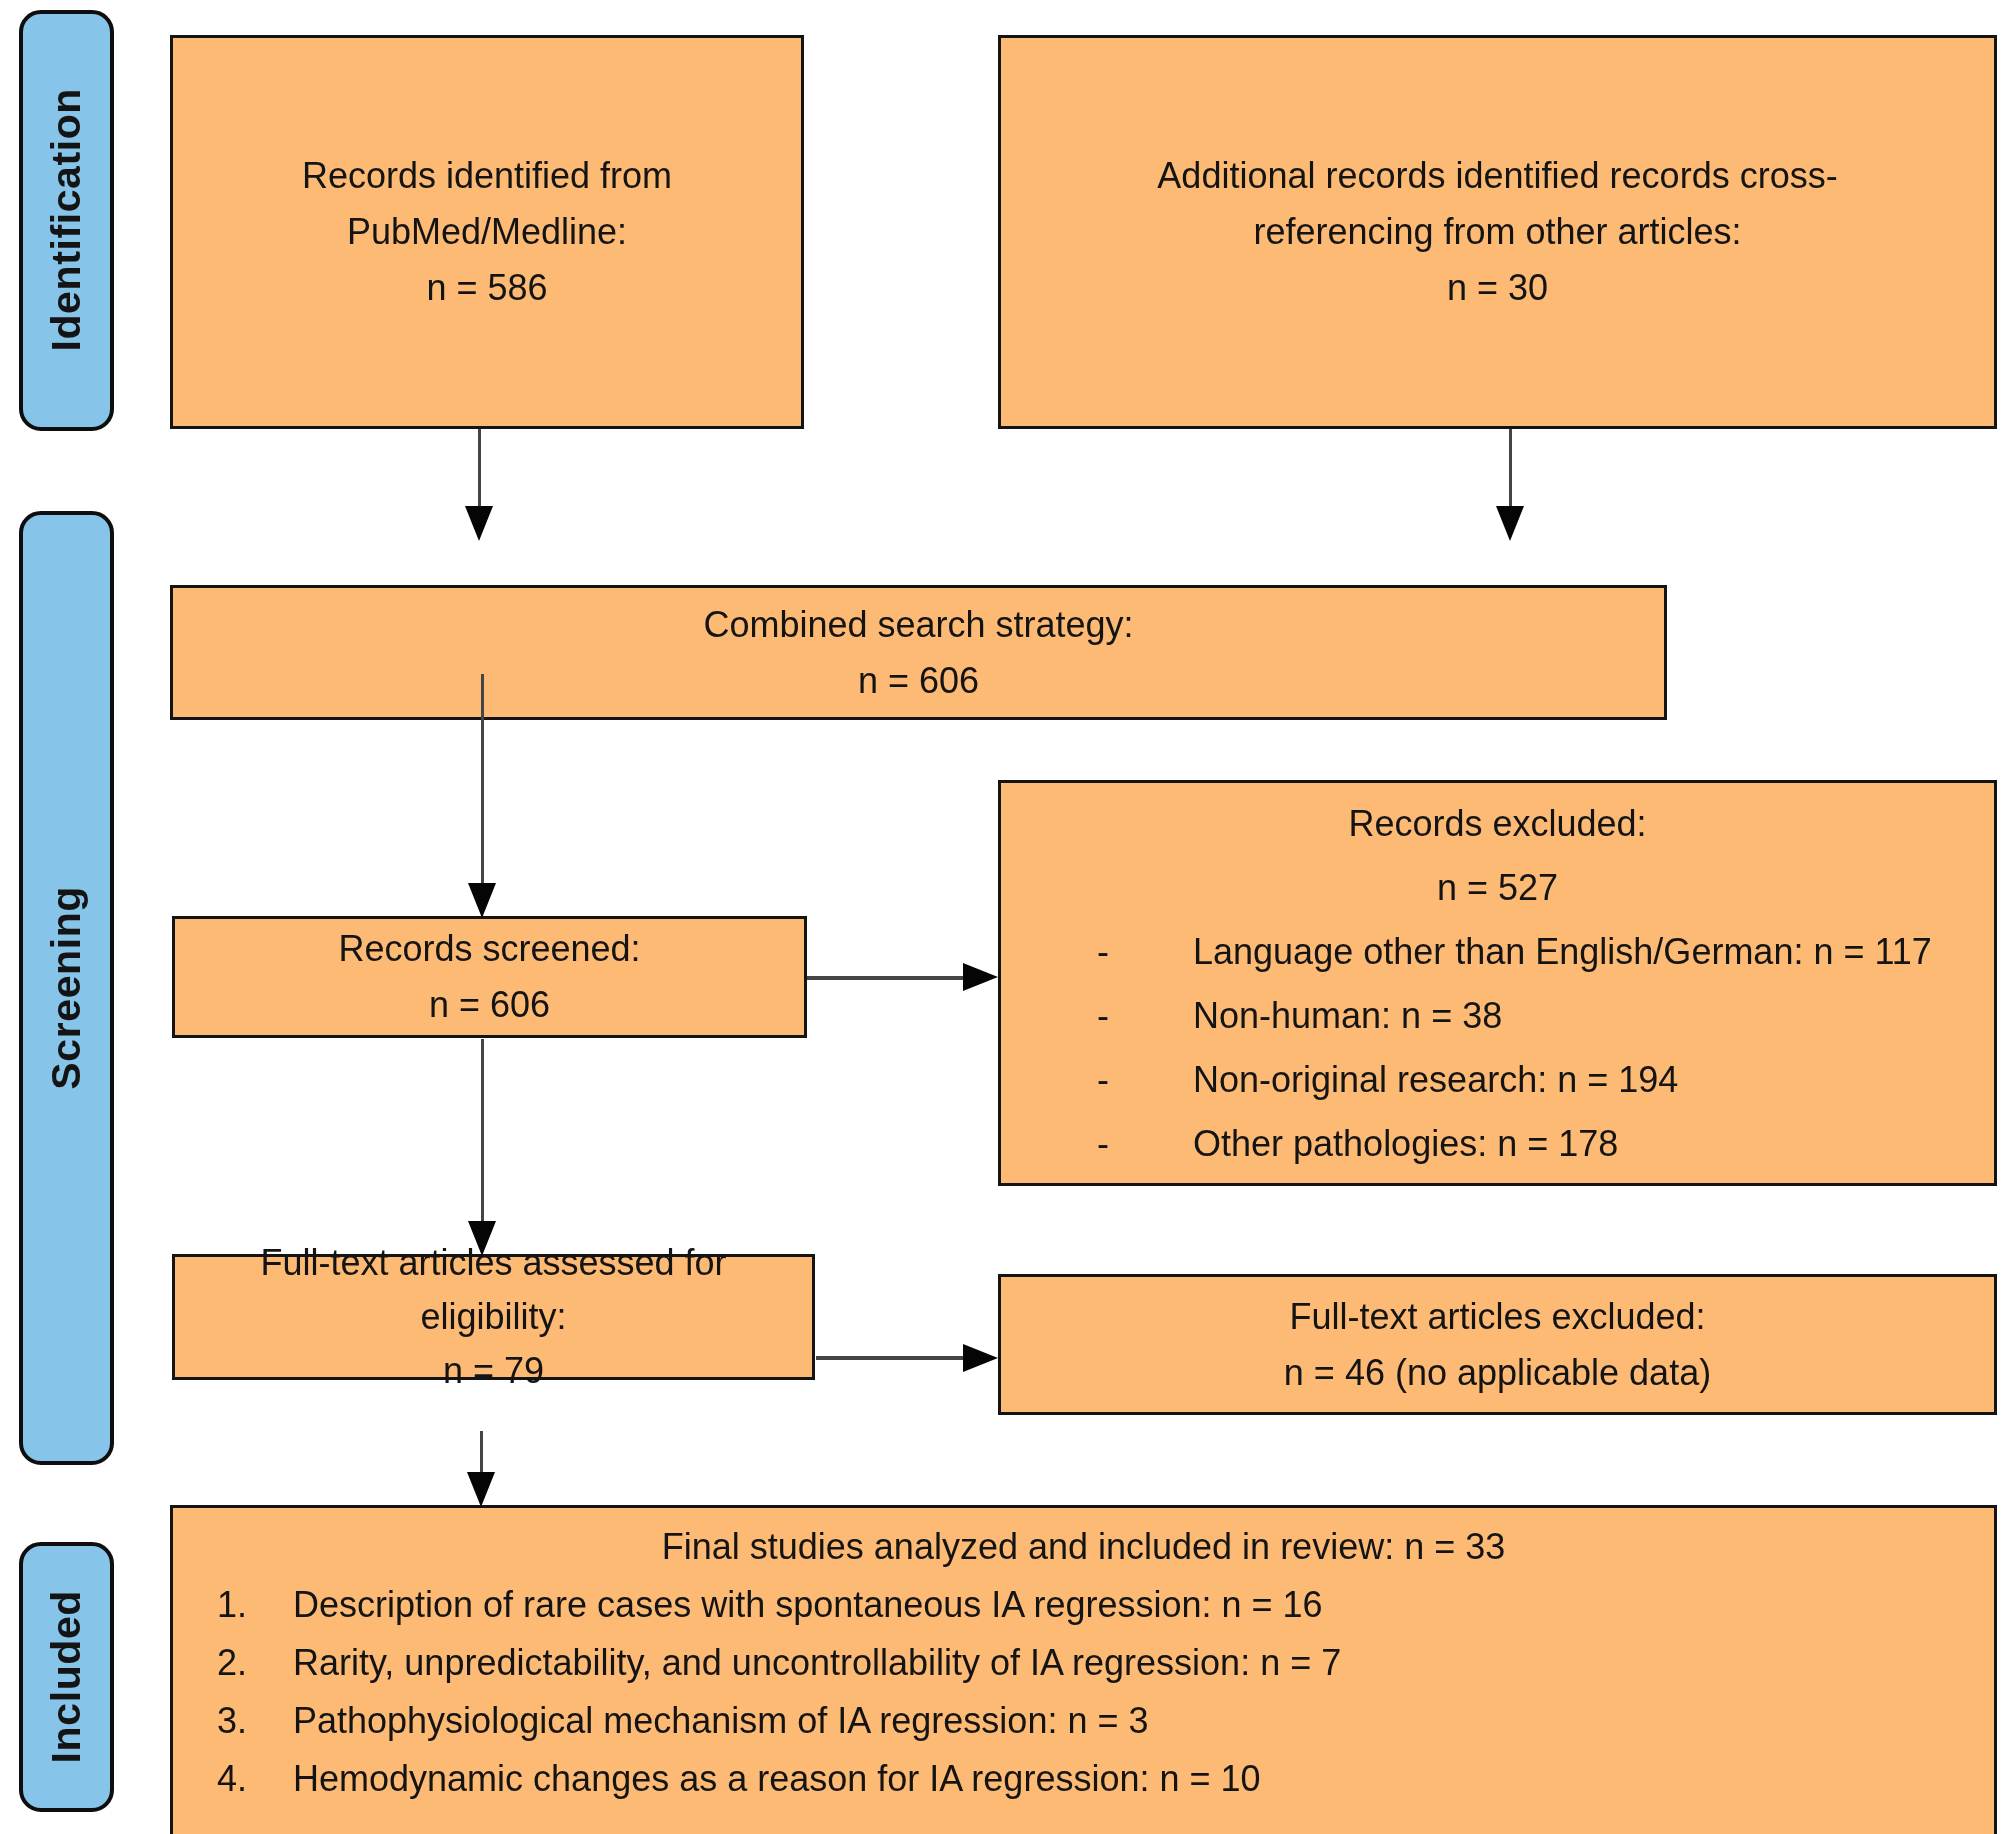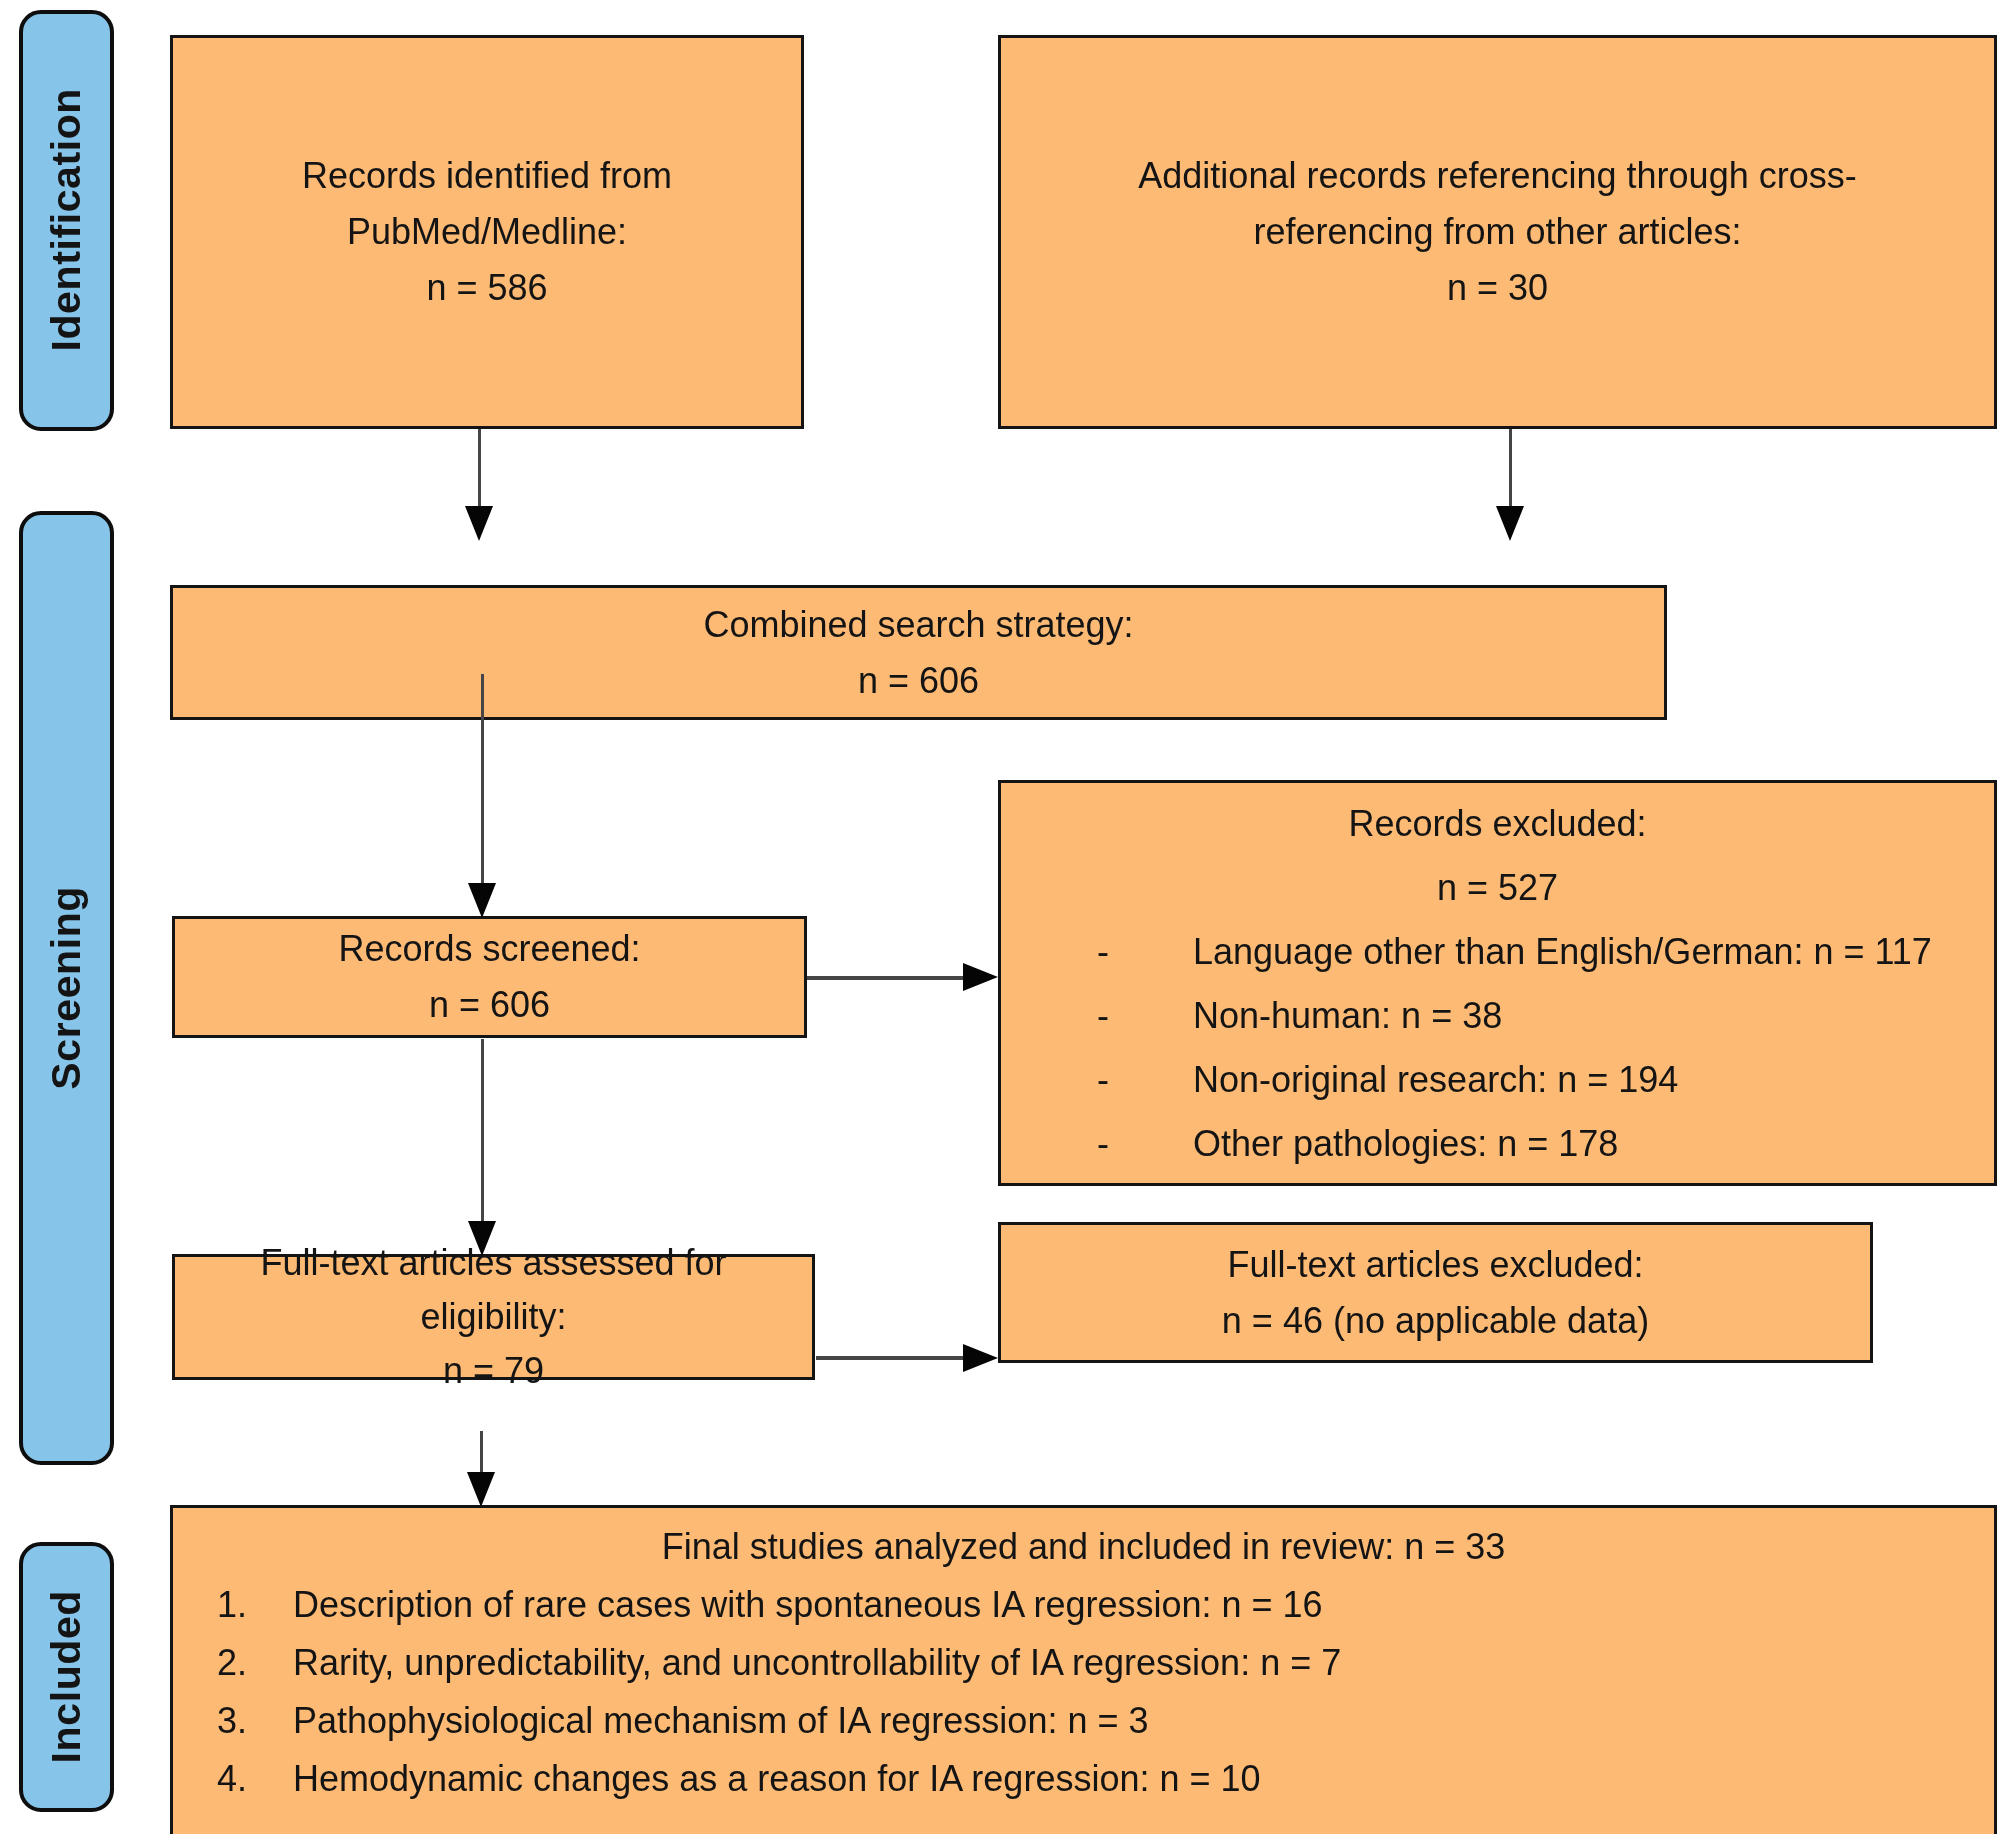--- a/index.html
+++ b/index.html
@@ -52,21 +52,21 @@
     justify-content: center;
     text-align: center;
   }
   .box-records-identified { left: 170px;  top: 35px;   width: 634px;  height: 394px; }
   .box-additional-records { left: 998px; top: 35px;   width: 999px; height: 394px; }
   .box-combined-search    { left: 170px;  top: 568px;  width: 1497px; height: 135px; margin-top: 17px; }
   .box-records-screened   { left: 172px;  top: 916px; width: 635px;  height: 122px; }
   .box-records-excluded   { left: 998px; top: 780px; width: 999px; height: 406px;
                             padding-top: 9px; line-height: 64px; }
   .box-fulltext-assessed  { left: 172px;  top: 1254px; width: 643px; height: 126px; line-height: 1.5; }
-  .box-fulltext-excluded  { left: 998px; top: 1222px; width: 875px; height: 141px; }
+  .box-fulltext-excluded  { left: 998px; top: 1274px; width: 999px; height: 141px; }
   .box-final-included     { left: 170px;  top: 1505px; width: 1827px; height: 349px;
                             padding-top: 10.3px; line-height: 58px; }
 
   .box-title-centered { text-align: center; width: 100%; display: block; }
 
   .dash-list-row { display: flex; width: 100%; padding-left: 96px; box-sizing: border-box; text-align: left; }
   .dash-list-row .dash-col { width: 96px; flex: 0 0 96px; }
   .dash-list-row .dash-text { flex: 1 1 auto; white-space: nowrap; }
 
   .num-list-row { display: flex; width: 100%; padding-left: 44px; box-sizing: border-box; text-align: left; }
@@ -104,21 +104,21 @@
     <span class="stage-label">Included</span>
   </div>
 
   <div class="box center-content box-records-identified">
     <span>Records identified from</span>
     <span>PubMed/Medline:</span>
     <span>n = 586</span>
   </div>
 
   <div class="box center-content box-additional-records">
-    <span>Additional records referencing through cross-</span>
+    <span>Additional records identified records cross-</span>
     <span>referencing from other articles:</span>
     <span>n = 30</span>
   </div>
 
   <div class="box center-content box-combined-search">
     <span>Combined search strategy:</span>
     <span>n = 606</span>
   </div>
 
   <div class="box center-content box-records-screened">

